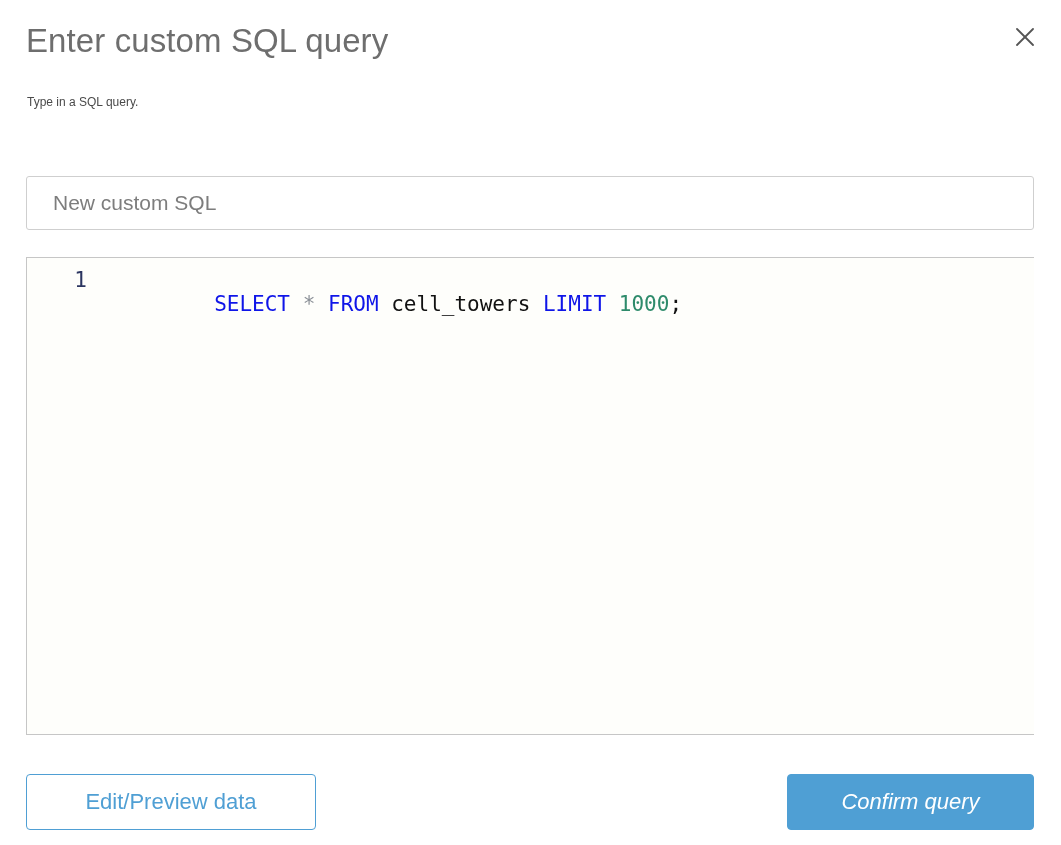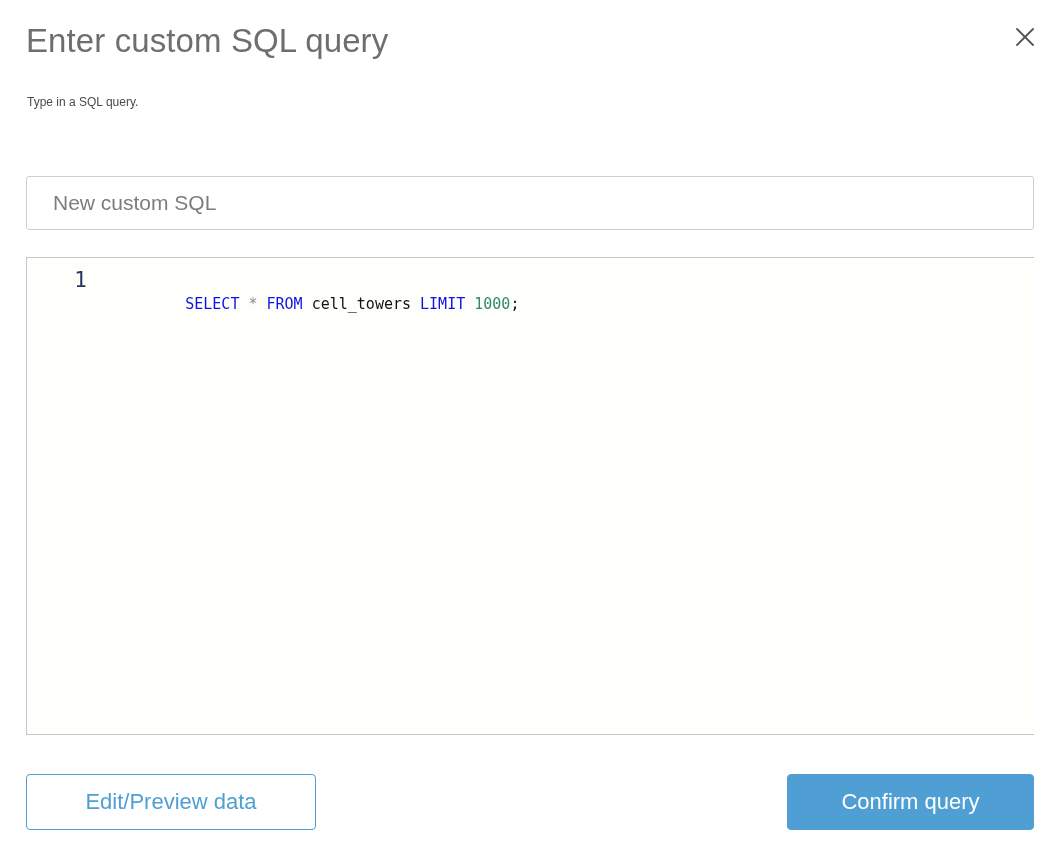--- a/index.html
+++ b/index.html
@@ -112,21 +112,21 @@
     text-align: right;
     padding-right: 12px;
     box-sizing: border-box;
     font-family: "DejaVu Sans Mono", monospace;
     font-size: 21px;
     line-height: 24px;
     color: #2b3560;
   }
   .code {
     font-family: "DejaVu Sans Mono", monospace;
-    font-size: 15px;
+    font-size: 21px;
     line-height: 24px;
     white-space: pre;
     color: #111111;
     padding-left: 14px;
   }
   .tok-kw   { color: #0f15e8; }
   .tok-op   { color: #8a8f96; }
   .tok-id   { color: #111111; }
   .tok-num  { color: #2e8b6b; }
   .tok-punc { color: #111111; }
@@ -155,20 +155,21 @@
     color: #4f9fd4;
   }
   .btn-primary {
     left: 787px;
     top: 770px;
     width: 247px;
     height: 56px;
     background: #4f9fd4;
     border: 1px solid #4f9fd4;
     color: #ffffff;
+    font-style: italic;
   }
 </style>
 </head>
 <body>
 
 <div class="dialog">
 
   <div class="dialog-title">Enter custom SQL query</div>
 
   <div class="close-button">

